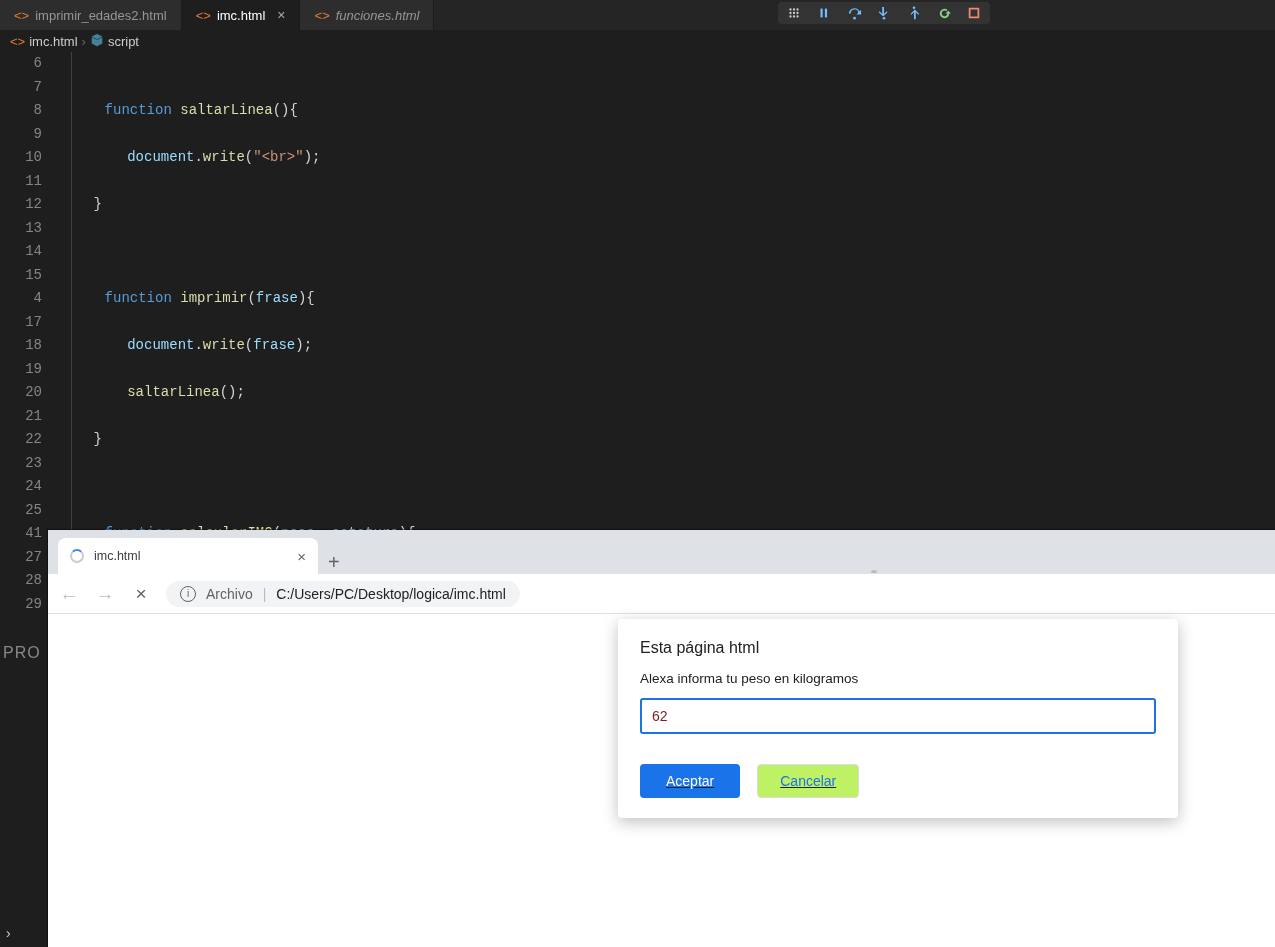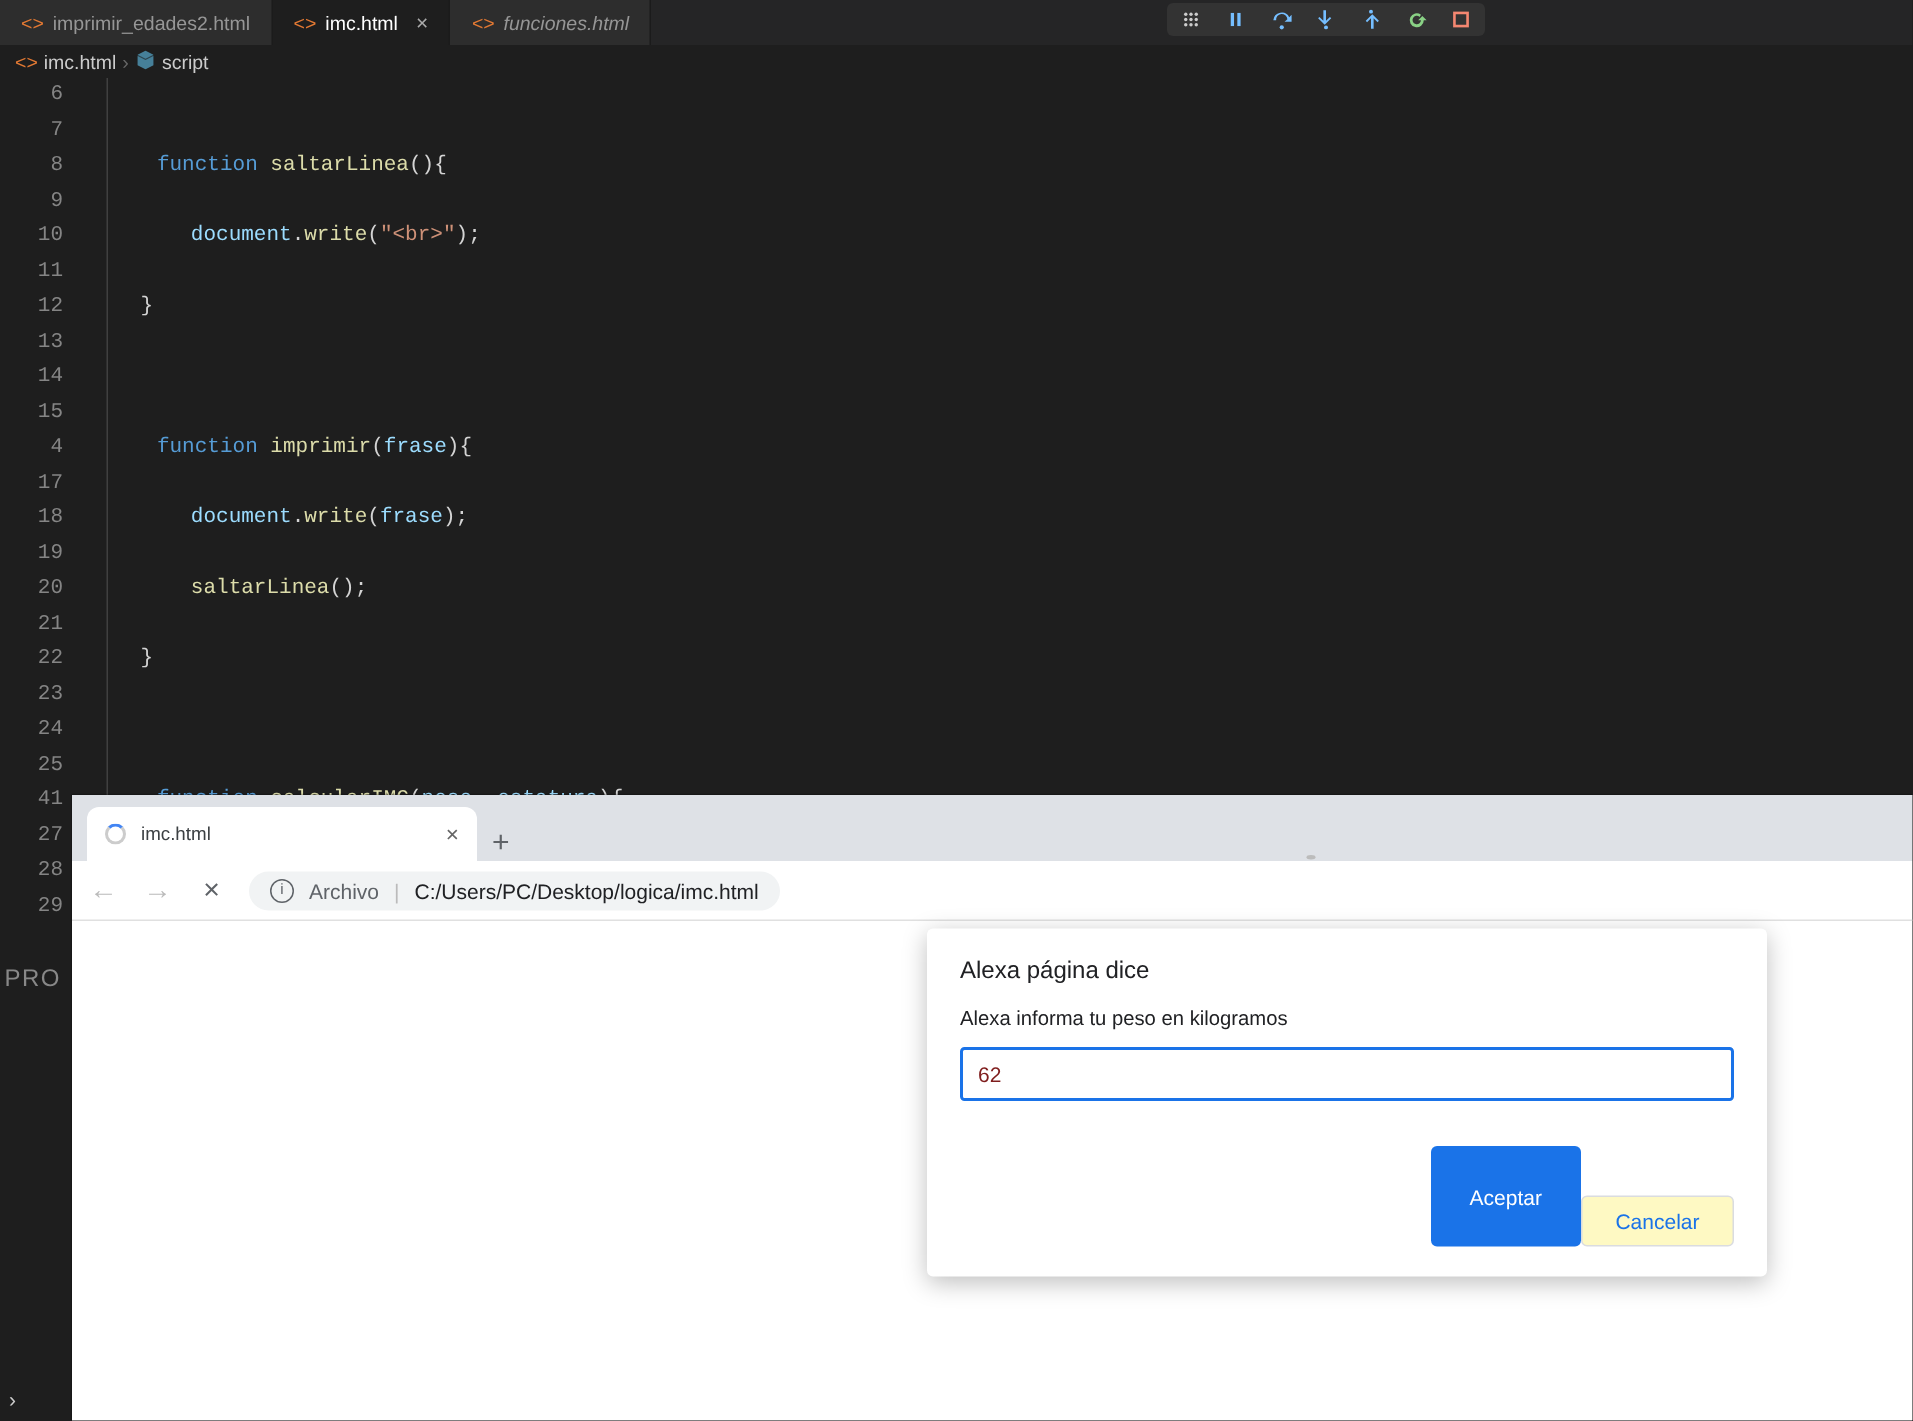--- a/index.html
+++ b/index.html
@@ -231,42 +231,41 @@
     width: 100%;
     border: 2px solid #1a73e8;
     border-radius: 3px;
     padding: 8px 10px;
     font-size: 14px;
     color: #7f1d1d;
     outline: none;
   }
   .dialog-actions {
     display: flex;
-    justify-content: flex-end;
-    gap: 0;
+    gap: 17px;
     margin-top: 30px;
+    text-decoration: underline;
   }
   .btn-primary {
     background: #1a73e8;
     color: #fff;
     border: none;
     border-radius: 4px;
     padding: 8px 26px;
     font-size: 14px;
     cursor: pointer;
   }
   .btn-secondary {
-    background: #fef9c3;
+    background: #bef264;
     color: #1a73e8;
     border: 1px solid #dadce0;
     border-radius: 4px;
     padding: 8px 22px;
     font-size: 14px;
     cursor: pointer;
-    margin-top: 33px;
   }
 </style>
 </head>
 <body>
 
 <div class="vscode-tabs">
   <div class="vscode-tab">
     <span class="tab-html-icon">&lt;&gt;</span>
     <span>imprimir_edades2.html</span>
   </div>
@@ -423,21 +422,21 @@
     <div class="url-chip">
       <span class="info-circle">i</span>
       <span>Archivo</span>
       <span class="sep">|</span>
       <span class="path">C:/Users/PC/Desktop/logica/imc.html</span>
     </div>
   </div>
 
   <div class="browser-content">
     <div class="dialog">
-      <div class="dialog-title">Alexa página dice</div>
+      <div class="dialog-title">Esta página html</div>
       <div class="dialog-msg">Alexa informa tu peso en kilogramos</div>
       <input class="dialog-input" type="text" value="62" style="">
       <div class="dialog-actions">
         <button class="btn-primary">Aceptar</button>
         <button class="btn-secondary">Cancelar</button>
       </div>
     </div>
   </div>
 </div>
 

